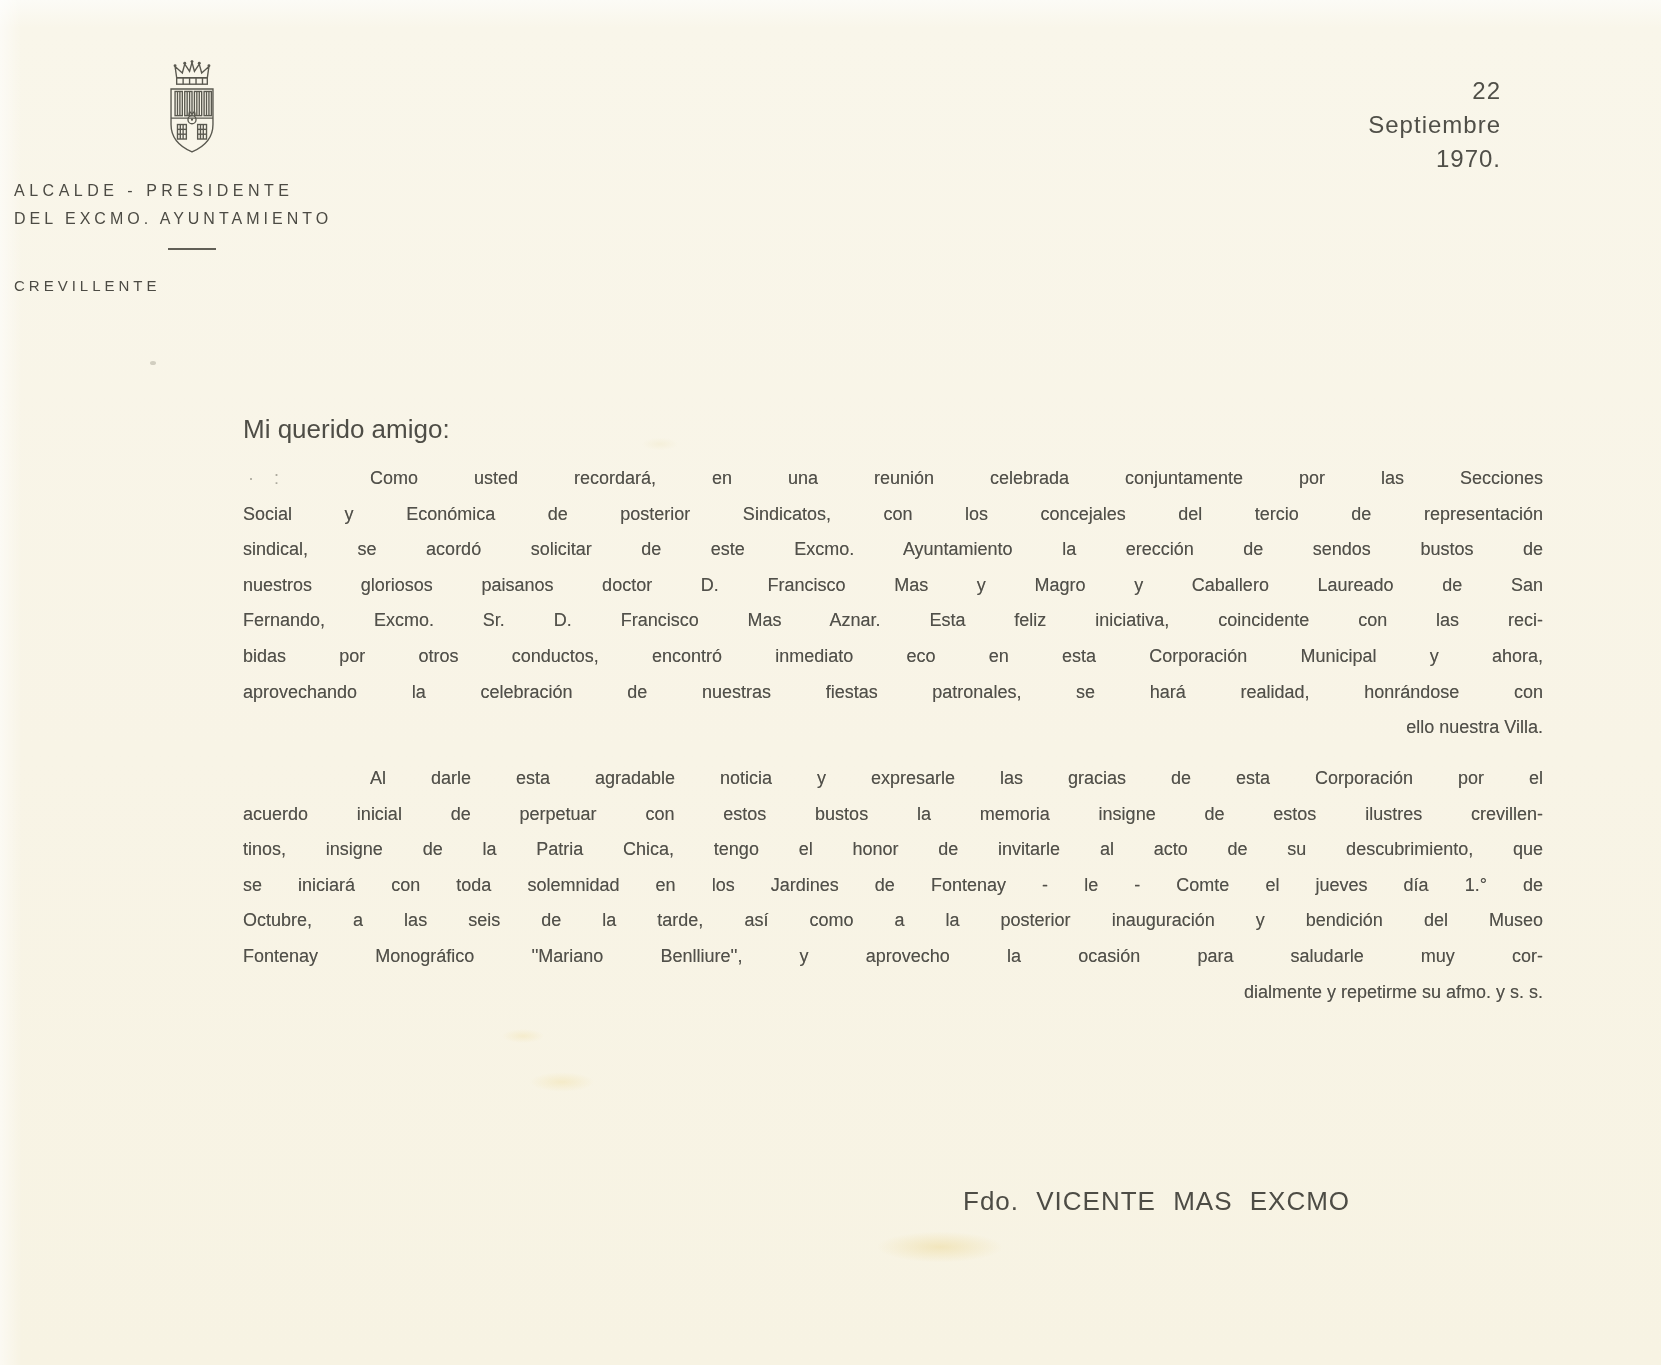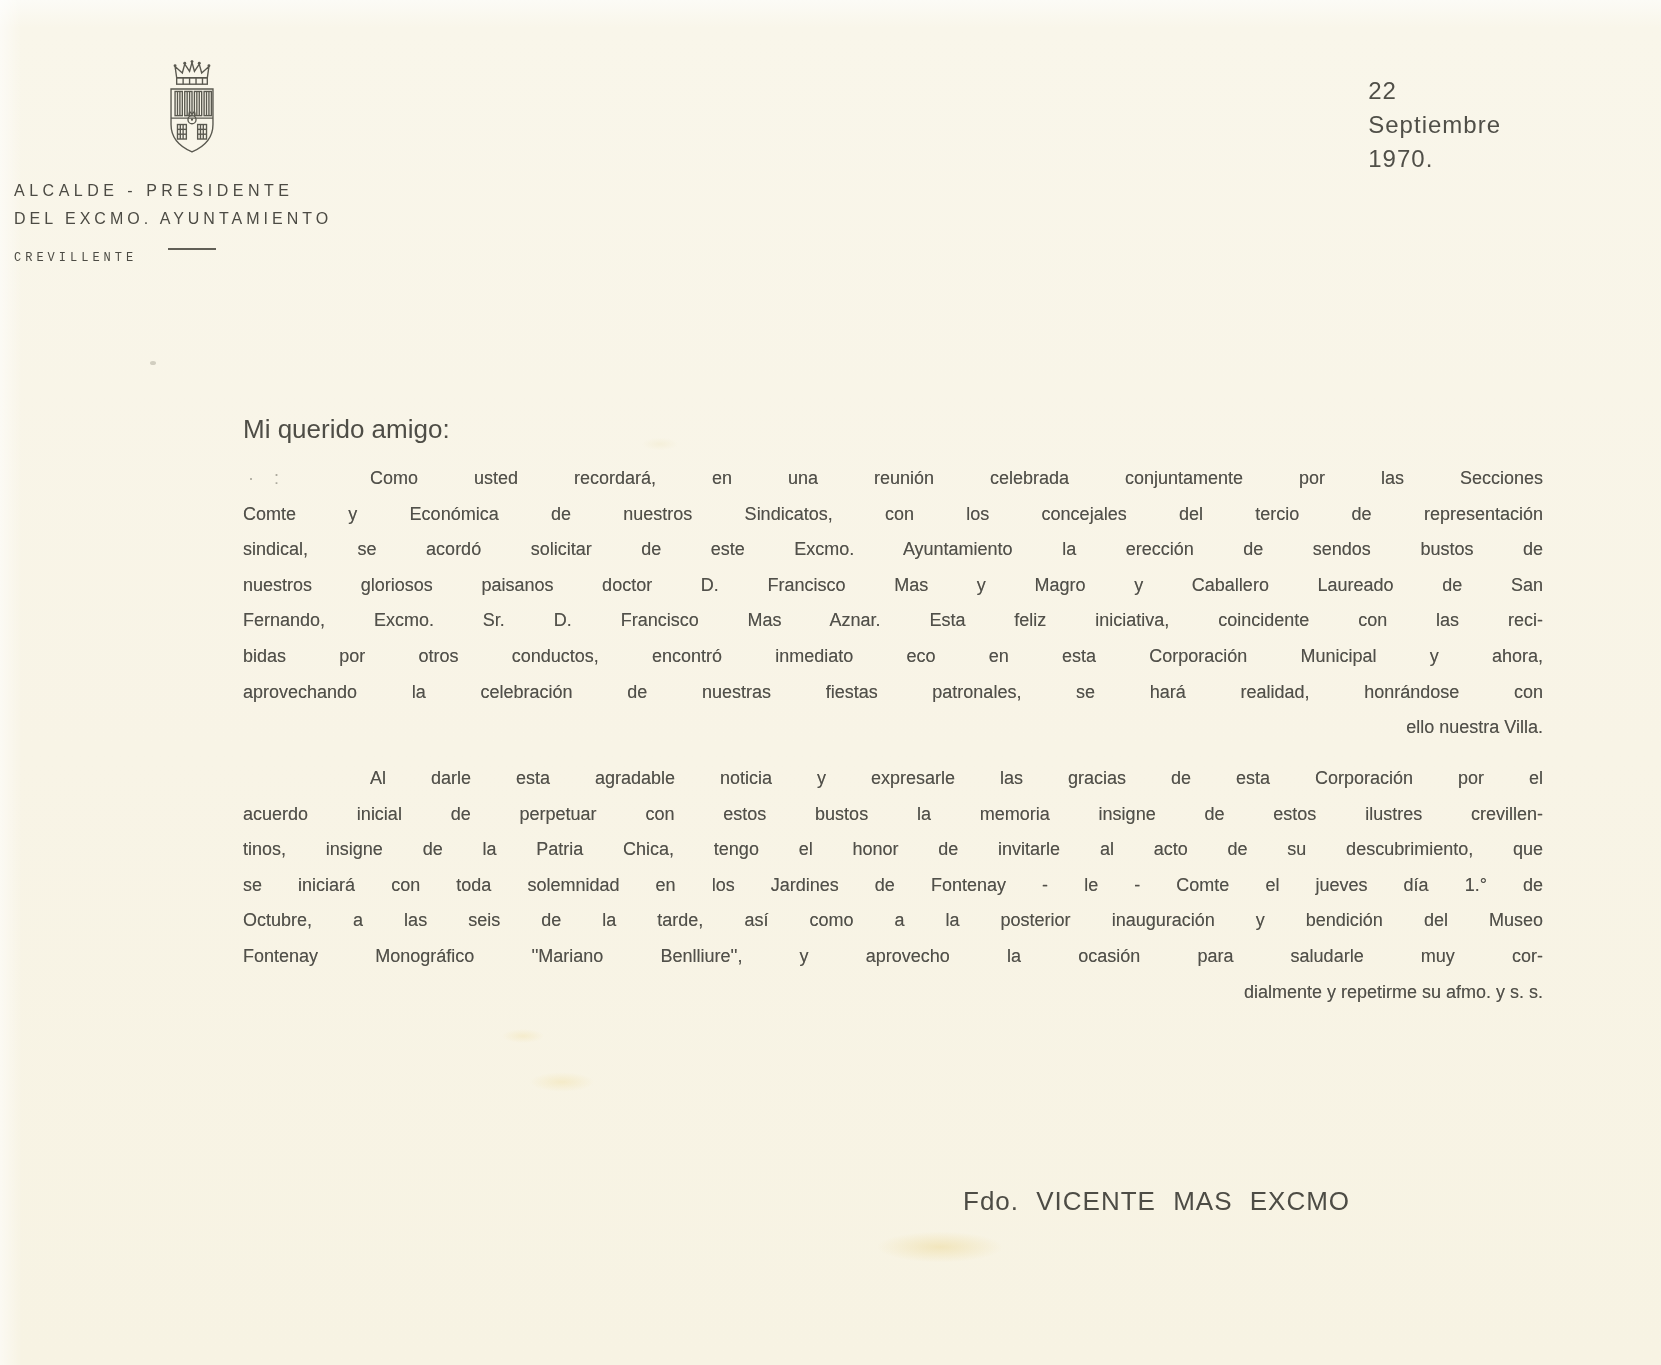--- a/index.html
+++ b/index.html
@@ -20,23 +20,23 @@
     overflow:hidden;
   }
   
   .letterhead { position:absolute; left:14px; top:60px; width:356px; text-align:left; color:#4c4b44; }
   .crest { display:block; margin:0 auto; }
   .crest path, .crest rect, .crest line, .crest circle { stroke:#5a5950; fill:none; stroke-width:1.7; }
   .crest circle.tip { fill:#5a5950; stroke:none; }
   .lh-line1 { margin-top:22px; font-size:16px; letter-spacing:4.5px; white-space:nowrap; }
   .lh-line2 { margin-top:10px; font-size:16px; letter-spacing:4px; white-space:nowrap; }
   .lh-rule  { width:48px; border:0; border-top:2px solid #615f56; margin:20px auto 0; }
-  .lh-place { margin-top:1px; font-size:12px; letter-spacing:4px;font-family:Liberation Mono, monospace; }
+  .lh-place { margin-top:27px; font-size:15px; letter-spacing:4px; }
   
-  .date-block { position:absolute; right:160px; top:74px; 
+  .date-block { position:absolute; right:160px; top:74px; text-align:right;
                 font-size:24px; line-height:34px; letter-spacing:1px; color:#504f48;margin-left:13px; }
   
   .salutation { position:absolute; left:243px; top:414px; font-size:26px; }
   .artifact { position:absolute; left:248px; top:468px; font-size:18px;
               color:rgba(95,93,83,0.5); white-space:pre; }
   .para { position:absolute; left:243px; width:1300px; font-size:18px; line-height:35.6px;
           color:#51504a; text-shadow:0 0 0.5px rgba(90,88,78,0.55); }
   .p1 { top:461px; }
   .p2 { top:761px; }
   .ln { min-height:35.6px; }
@@ -112,21 +112,21 @@
   </div>
 
   <div class="speck"></div>
 
   <div class="salutation">Mi querido amigo:</div>
 
   <div class="artifact">·    :</div>
 
   <div class="para p1">
     <div class="ln just first">Como usted recordará, en una reunión celebrada conjuntamente por las Secciones</div>
-    <div class="ln just">Comte y Económica de nuestros Sindicatos, con los concejales del tercio de representación</div>
+    <div class="ln just">Social y Económica de posterior Sindicatos, con los concejales del tercio de representación</div>
     <div class="ln just">sindical, se acordó solicitar de este Excmo. Ayuntamiento la erección de sendos bustos de</div>
     <div class="ln just">nuestros gloriosos paisanos doctor D. Francisco Mas y Magro y Caballero Laureado de San</div>
     <div class="ln just">Fernando, Excmo. Sr. D. Francisco Mas Aznar. Esta feliz iniciativa, coincidente con las reci-</div>
     <div class="ln just">bidas por otros conductos, encontró inmediato eco en esta Corporación Municipal y ahora,</div>
     <div class="ln just">aprovechando la celebración de nuestras fiestas patronales, se hará realidad, honrándose con</div>
     <div class="ln last">ello nuestra Villa.</div>
   </div>
 
   <div class="para p2">
     <div class="ln just first">Al darle esta agradable noticia y expresarle las gracias de esta Corporación por el</div>

